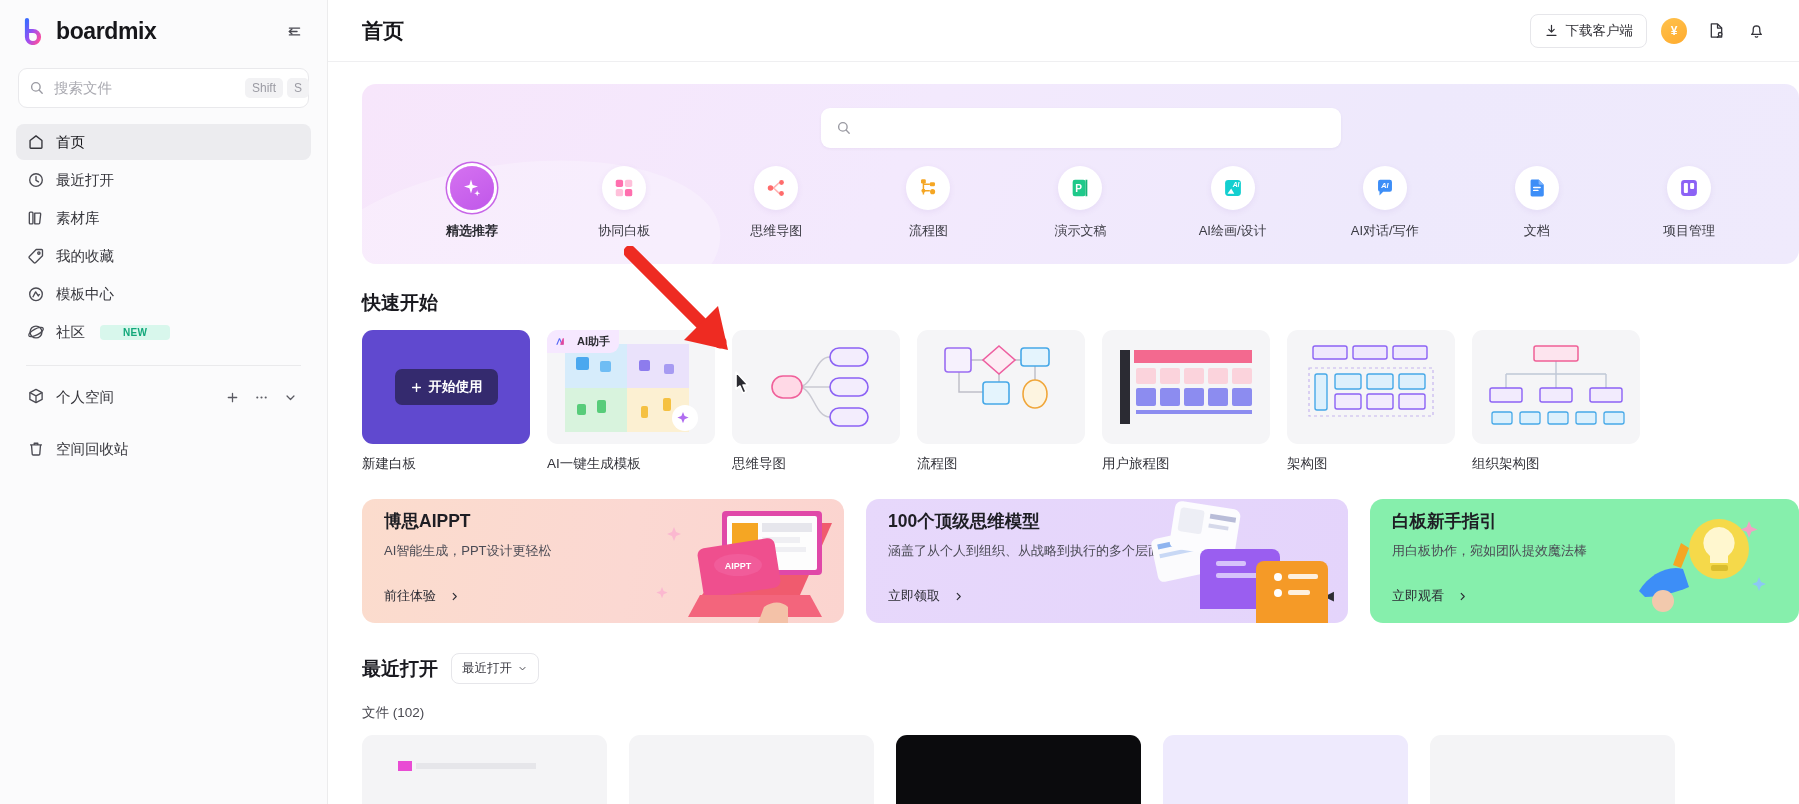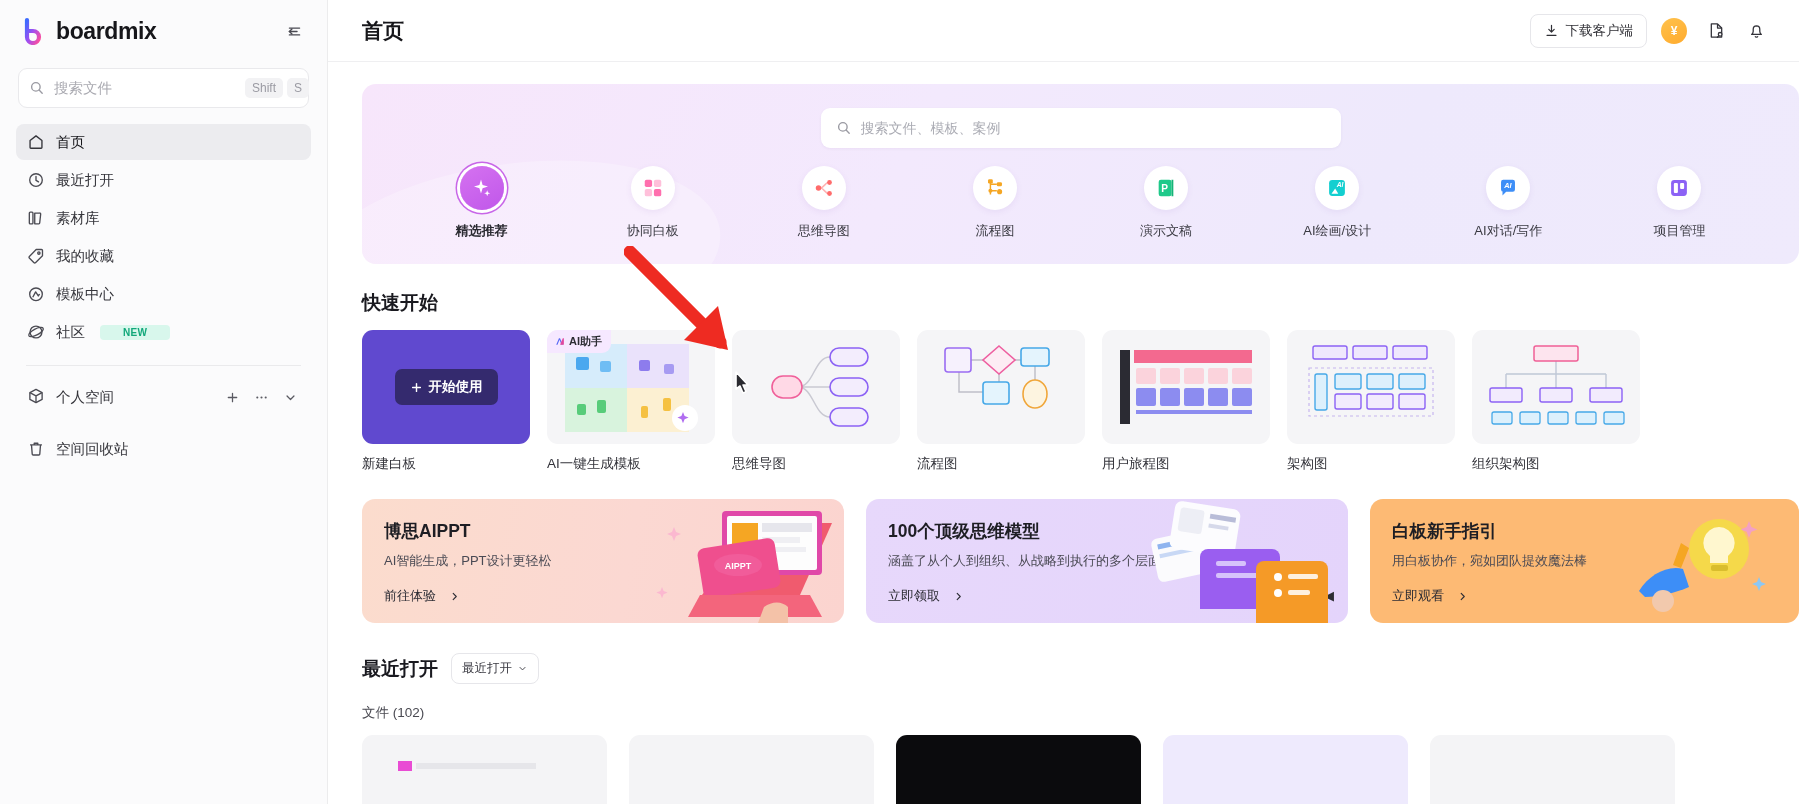--- a/index.html
+++ b/index.html
@@ -97,28 +97,28 @@
   .cat.selected .cat-label { color: #2a2a31; font-weight: 600; }
 
   
   .sec-title { font-size: 19px; font-weight: 600; color: #1a1a20; margin: 26px 0 14px 0; }
   .qs-row { display: flex; gap: 17px; }
   .qs-card-wrap { width: 168px; flex: 0 0 168px; cursor: pointer; }
   .qs-card { width: 168px; height: 114px; border-radius: 11px; background: #f5f5f7; position: relative; overflow: hidden; }
   .qs-card.primary { background: #6049cf; display: flex; align-items: center; justify-content: center; }
   .start-btn { background: #342a6e; color: #fff; font-size: 13.5px; font-weight: 600; border-radius: 7px; padding: 9px 15px; display: flex; align-items: center; gap: 6px; }
   .qs-label { font-size: 13.5px; color: #33333a; margin-top: 11px; }
-  .ai-tag { position: absolute; left: 0; top: 0; background: #f6e8ff; color: #2d2d33; font-size: 11px; font-weight: 600; border-radius: 0 0 9px 0; padding: 4px 9px 4px 7px; display: flex; align-items: center; gap: 4px; z-index: 3; }
+  .ai-tag { position: absolute; left: 0; top: 0; background: #f6e8ff; color: #2d2d33; font-size: 11px; font-weight: 600; border-radius: 0 0 9px 0; padding: 4px 9px 4px 7px; display: flex; align-items: center; gap: 12px; z-index: 3; }
 
   
   .promo-row { display: flex; gap: 22px; margin-top: 26px; }
-  .promo { border-radius: 13px; position: relative; overflow: hidden; height: 124px; padding: 20px 22px; cursor: pointer; }
+  .promo { border-radius: 13px; position: relative; overflow: hidden; height: 124px; padding: 10px 22px; cursor: pointer; }
   .promo.p1 { width: 482px; flex: 0 0 482px; background: linear-gradient(100deg,#fbdccd 0%,#fbd8d2 55%,#fbd4cf 100%); }
   .promo.p2 { width: 482px; flex: 0 0 482px; background: linear-gradient(100deg,#e7d8fb 0%,#e4d4fb 100%); }
-  .promo.p3 { flex: 1; background: #fdba74; }
+  .promo.p3 { flex: 1; background: #86efac; }
   .promo h3 { font-size: 17.5px; font-weight: 700; color: #1e1e24; }
   .promo p { font-size: 13px; color: #4a4a54; margin-top: 9px; }
   .promo .cta { position: absolute; left: 22px; bottom: 18px; font-size: 13px; color: #2b2b33; display: flex; align-items: center; gap: 13px; }
   .carousel-arrow { position: absolute; right: 14px; bottom: 20px; color: #2d2d33; font-size: 13px; }
 
   .promo-art { position: absolute; right: 0; bottom: 0; pointer-events: none; }
 
   
   .recent-head { display: flex; align-items: center; gap: 13px; margin-top: 30px; }
   .recent-head h2 { font-size: 19px; font-weight: 600; color: #1a1a20; }
@@ -303,21 +303,20 @@
     </div>
 
     <div id="scroll">
 
       <div class="hero">
         <div class="hero-search">
           <svg width="16" height="16" viewBox="0 0 20 20" fill="none" stroke="#9a9aa2" stroke-width="1.7">
               <circle cx="8.6" cy="8.6" r="5.3"></circle>
               <path d="M12.6 12.6 L16.5 16.5" stroke-linecap="round"></path>
             </svg>
-          <input placeholder="搜索文件、模板、案例" style="">
         </div>
 
         <div class="cat-row">
 
           <div class="cat selected">
             <div class="cat-ico">
               <svg width="24" height="24" viewBox="0 0 24 24" fill="#fff">
                   <path d="M11 3.6 L12.6 9 L18 10.6 L12.6 12.2 L11 17.6 L9.4 12.2 L4 10.6 L9.4 9z"></path>
                   <path d="M17.2 14.2 L18 16.4 L20.2 17.2 L18 18 L17.2 20.2 L16.4 18 L14.2 17.2 L16.4 16.4z"></path>
                 </svg>
@@ -387,20 +386,30 @@
           <div class="cat">
             <div class="cat-ico">
               <svg width="22" height="22" viewBox="0 0 24 24">
                   <path d="M4.4 5.4a2.4 2.4 0 0 1 2.4-2.4h10.4a2.4 2.4 0 0 1 2.4 2.4v8.2a2.4 2.4 0 0 1-2.4 2.4H10l-4 4.2v-4.2H6.8a2.4 2.4 0 0 1-2.4-2.4z" fill="#3d8ef7"></path>
                   <text x="12" y="12.4" font-size="8" font-weight="700" font-style="italic" fill="#fff" text-anchor="middle" font-family="Liberation Sans, sans-serif">AI</text>
                 </svg>
             </div>
             <span class="cat-label">AI对话/写作</span>
           </div>
 
+          <div class="cat">
+            <div class="cat-ico">
+              <svg width="22" height="22" viewBox="0 0 24 24">
+                  <path d="M5 4.4a1.6 1.6 0 0 1 1.6-1.6h7.2L19.4 8.4v11.2a1.6 1.6 0 0 1-1.6 1.6H6.6A1.6 1.6 0 0 1 5 19.6z" fill="#3d8ef7"></path>
+                  <path d="M13.8 2.8 v4.2a1.4 1.4 0 0 0 1.4 1.4h4.2z" fill="#7fb4fa"></path>
+                  <path d="M8.4 11.4h7M8.4 14.6h4.6" stroke="#fff" stroke-width="1.6" stroke-linecap="round"></path>
+                </svg>
+            </div>
+            <span class="cat-label">文档</span>
+          </div>
 
           <div class="cat">
             <div class="cat-ico">
               <svg width="22" height="22" viewBox="0 0 24 24">
                   <rect x="3.4" y="3.4" width="17.2" height="17.2" rx="3.4" fill="#8c62f5"></rect>
                   <rect x="6.4" y="6.6" width="4.4" height="10.8" rx="1.1" fill="#fff"></rect>
                   <rect x="13.2" y="6.6" width="4.4" height="6.4" rx="1.1" fill="#fff"></rect>
                 </svg>
             </div>
             <span class="cat-label">项目管理</span>

